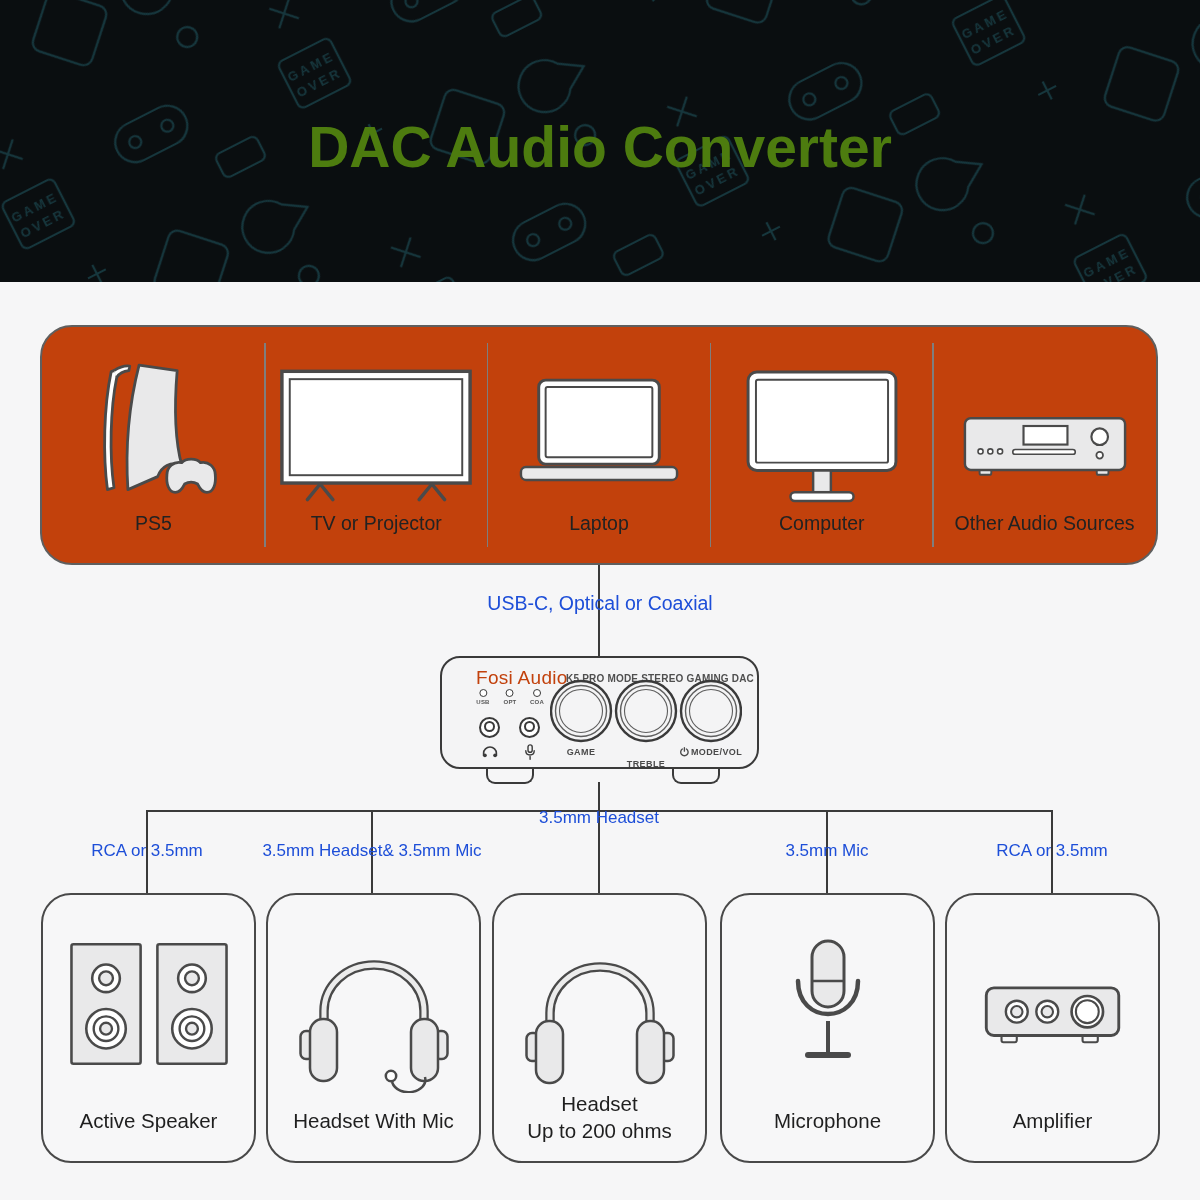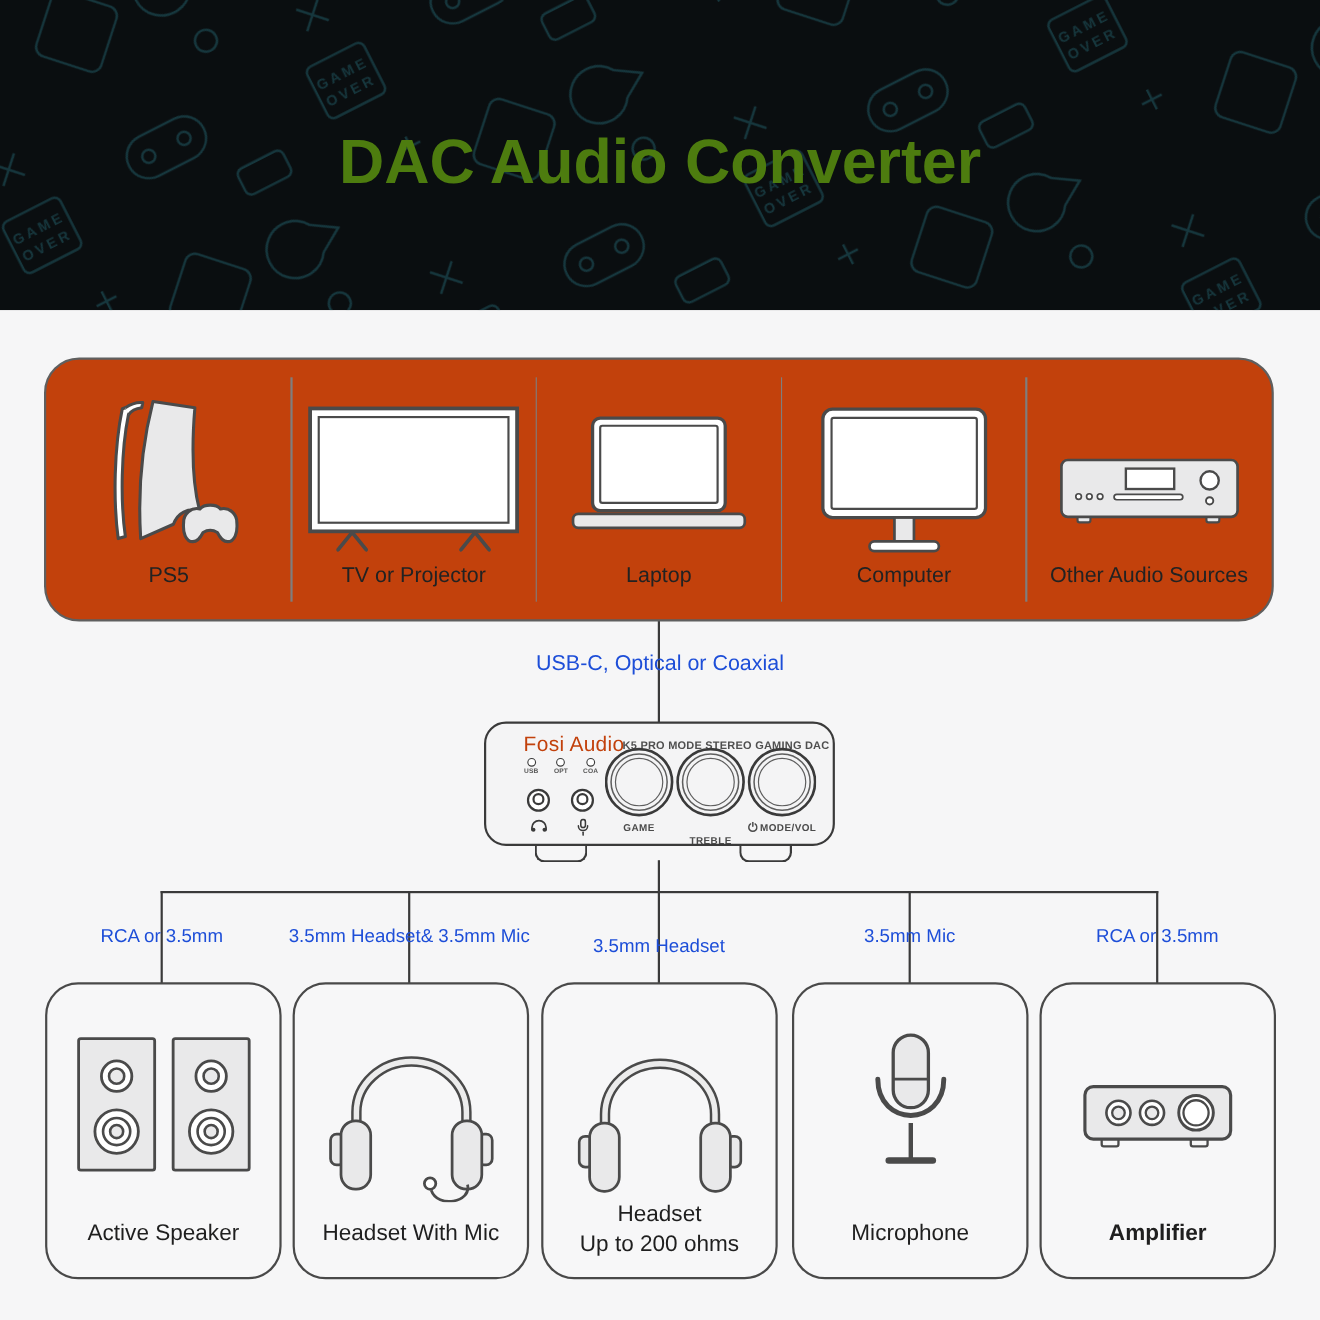--- a/index.html
+++ b/index.html
@@ -121,21 +121,21 @@
   <div class="vline" style="left:598px;top:782px;height:30px;"></div>
   <div class="hline" style="left:146px;top:810px;width:907px;"></div>
   <div class="vline" style="left:146px;top:810px;height:84px;"></div>
   <div class="vline" style="left:371px;top:810px;height:84px;"></div>
   <div class="vline" style="left:598px;top:810px;height:84px;"></div>
   <div class="vline" style="left:826px;top:810px;height:84px;"></div>
   <div class="vline" style="left:1051px;top:810px;height:84px;"></div>
 
   <div class="conn-label" style="left:147px;top:841px;">RCA or 3.5mm</div>
   <div class="conn-label" style="left:372px;top:841px;">3.5mm Headset&amp; 3.5mm Mic</div>
-  <div class="conn-label" style="left:599px;top:850px;">3.5mm Headset</div>
+  <div class="conn-label" style="left:599px;top:808px;">3.5mm Headset</div>
   <div class="conn-label" style="left:827px;top:841px;">3.5mm Mic</div>
   <div class="conn-label" style="left:1052px;top:841px;">RCA or 3.5mm</div>
 
   <div class="sources-box">
 
     <div class="src-col">
       <div class="src-icon" style="top:26px;">
         <svg width="140" height="158" viewBox="0 0 150 170" fill="none" stroke="#4a4a4a" stroke-width="3" stroke-linejoin="round">
           <path d="M30,20 C22,58 21,110 26,147 L33,145 C28,110 29,60 36,26 C38,22 35,19 33,19 Z" fill="#ffffff"></path>
           <path d="M33,19 Q42,13 50,14 L49,19 Q40,20 36,26" fill="#ffffff"></path>
@@ -338,21 +338,21 @@
         <path d="M50,84 V116" stroke-width="4"></path>
         <path d="M30,118 H70" stroke-width="6" stroke-linecap="round"></path>
       </svg>
     </div>
     <div class="obox-label">
         <span>Microphone</span>
         <span></span>
       </div>
   </div>
 
-  <div class="obox" style="left:945px;font-weight:bold;">
+  <div class="obox" style="left:945px;">
     <div class="obox-icon" style="top:90px;">
       <svg width="140" height="61" viewBox="0 0 146 64" fill="none" stroke="#4a4a4a">
         <rect x="19" y="52" width="16" height="8" rx="2" stroke-width="2.2" fill="#f6f6f7"></rect>
         <rect x="104" y="52" width="16" height="8" rx="2" stroke-width="2.2" fill="#f6f6f7"></rect>
         <rect x="3" y="3" width="139" height="50" rx="8" stroke-width="3" fill="#e9e9ea"></rect>
         <circle cx="35" cy="28" r="11.5" stroke-width="2.5" fill="#ffffff"></circle>
         <circle cx="35" cy="28" r="6" stroke-width="2.2" fill="#e9e9ea"></circle>
         <circle cx="67" cy="28" r="11.5" stroke-width="2.5" fill="#ffffff"></circle>
         <circle cx="67" cy="28" r="6" stroke-width="2.2" fill="#e9e9ea"></circle>
         <circle cx="109" cy="28" r="16.5" stroke-width="2.8" fill="#ffffff"></circle>

